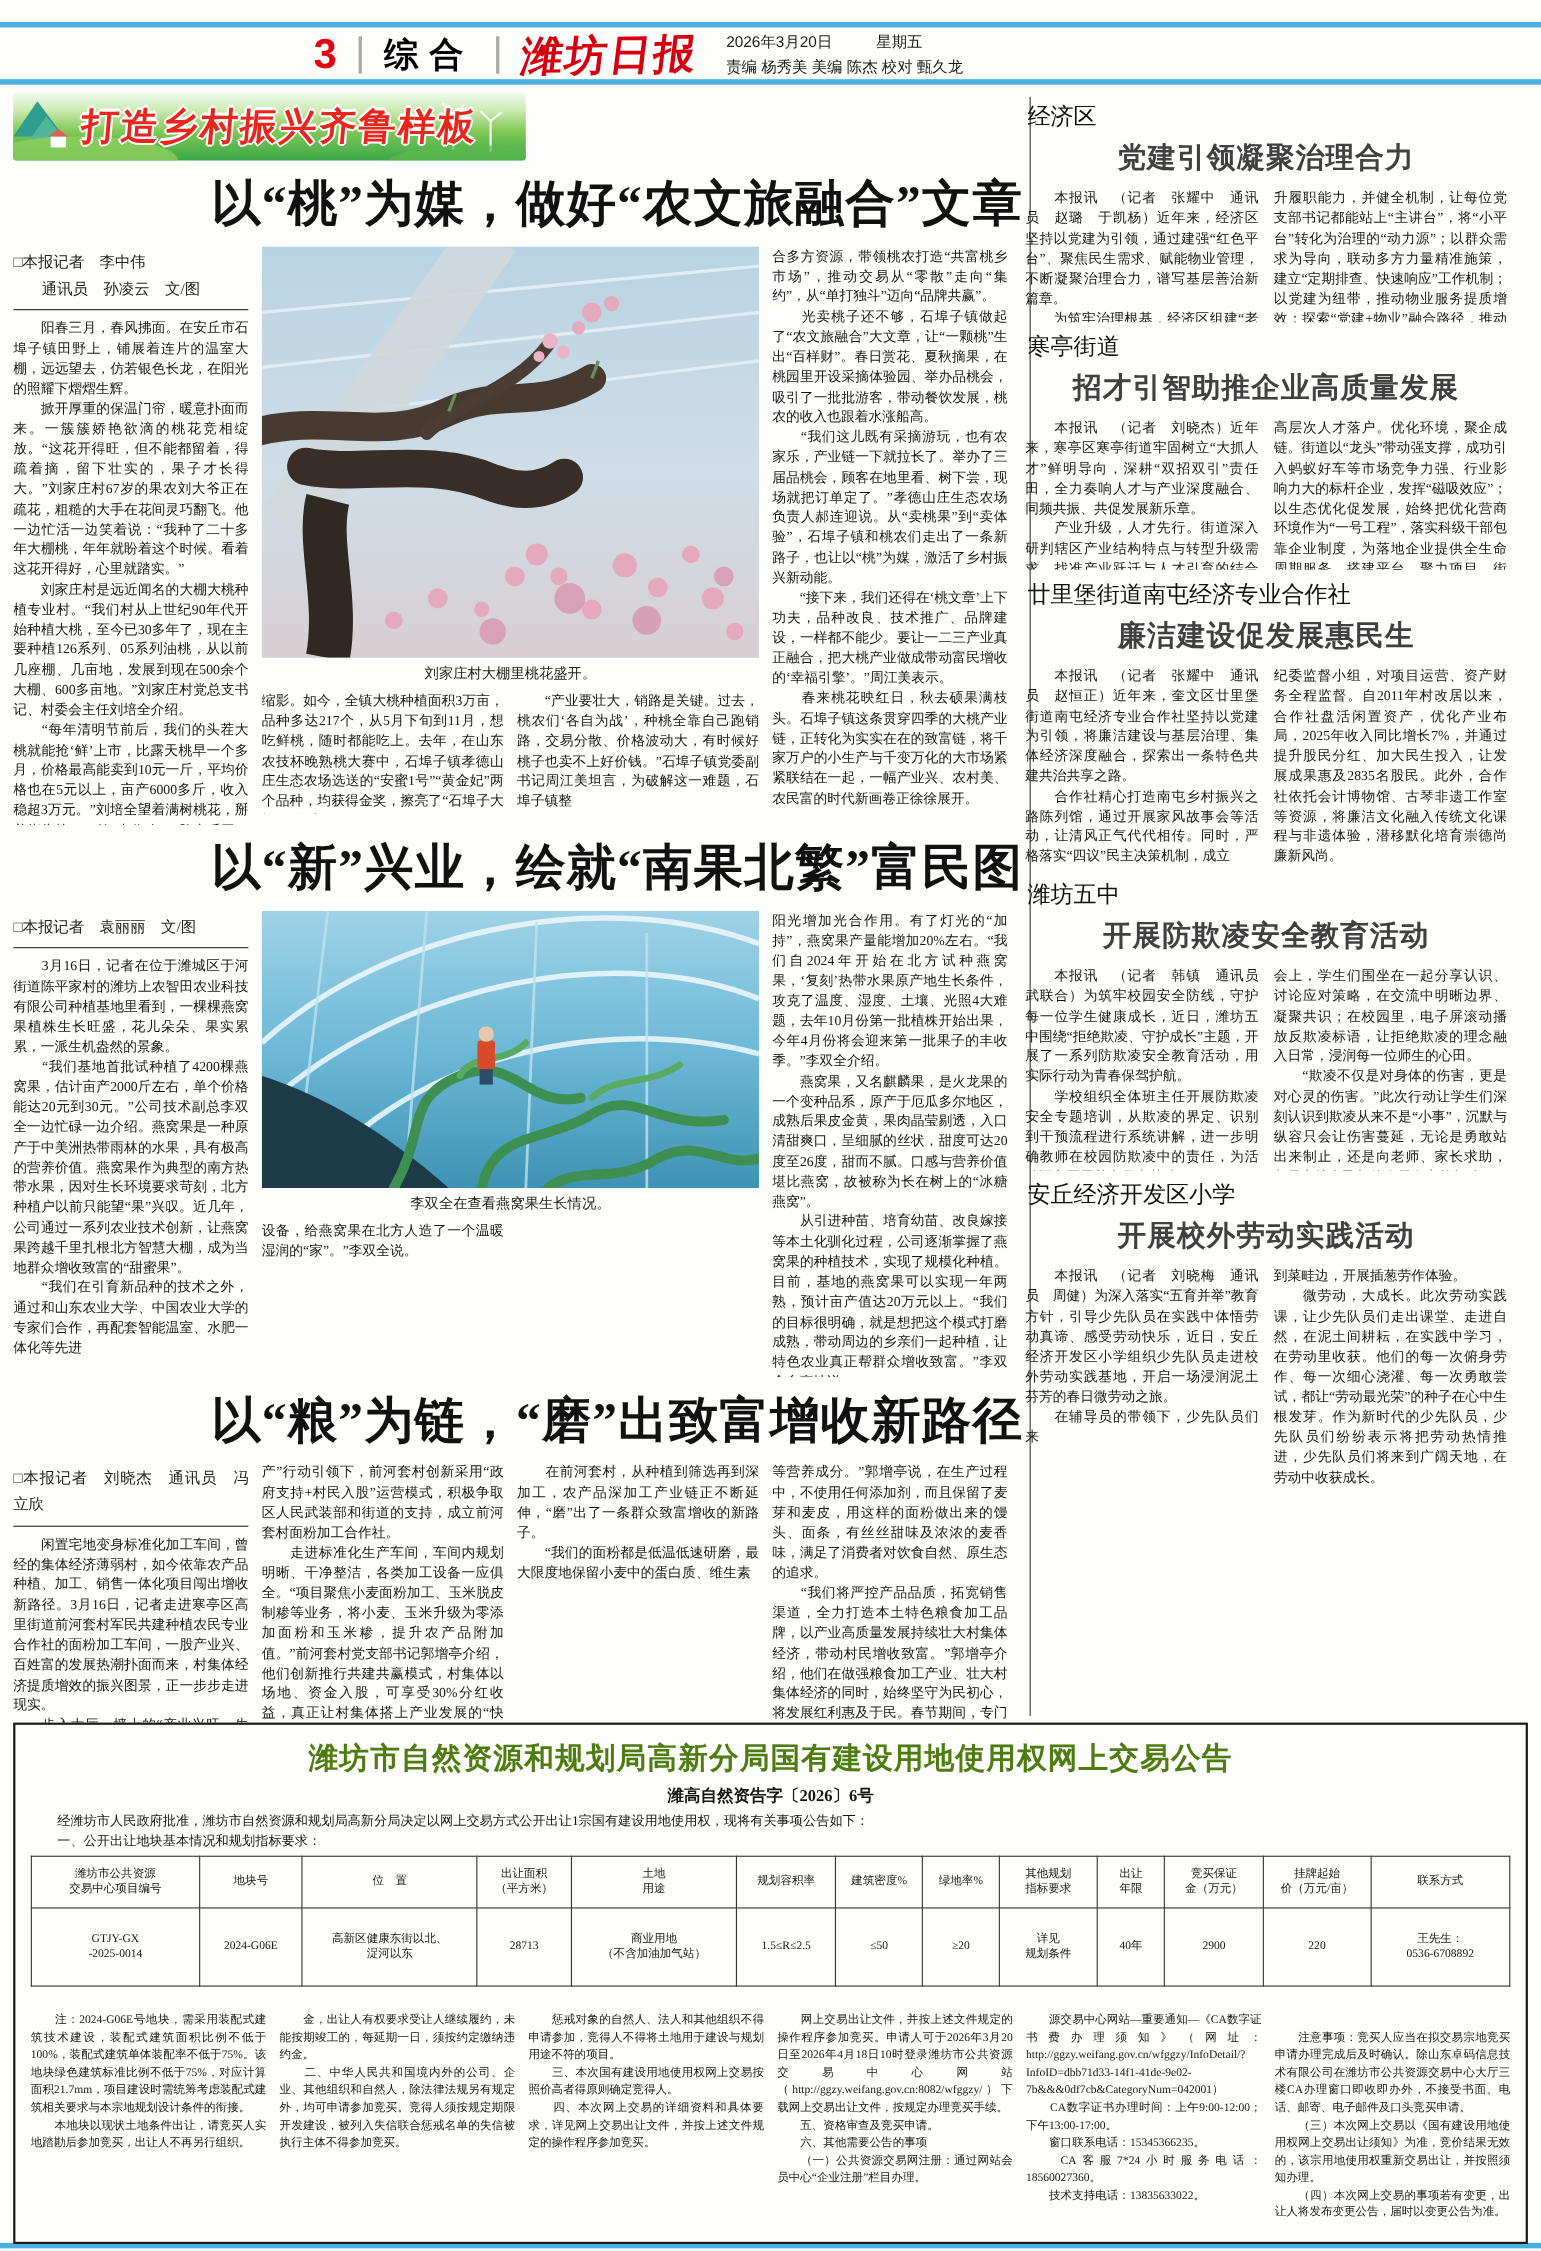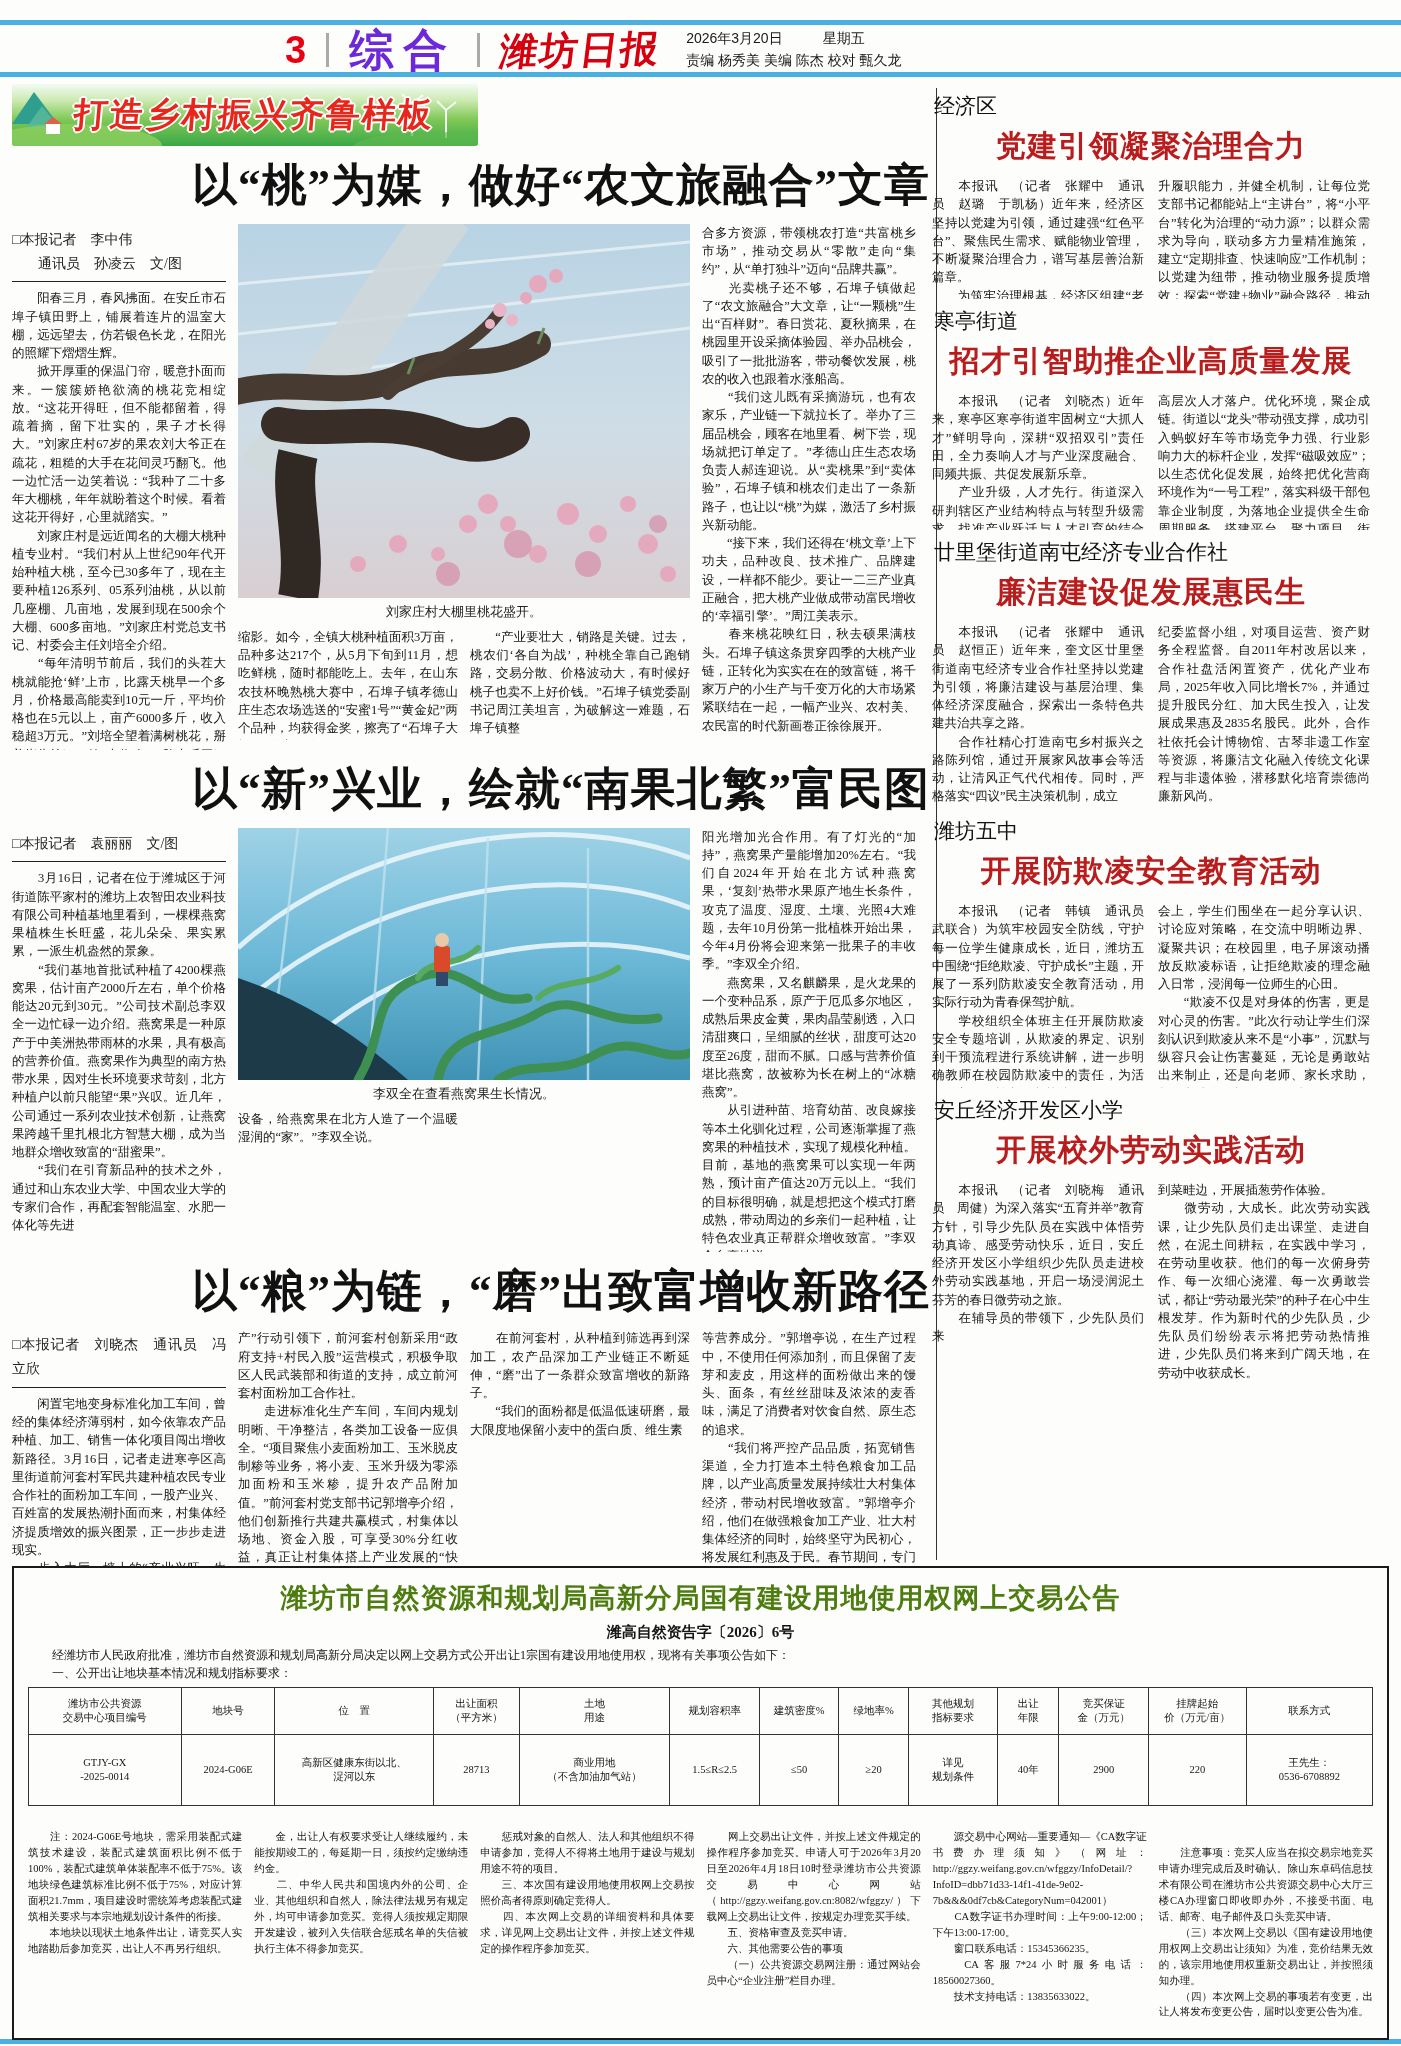--- a/index.html
+++ b/index.html
@@ -3,21 +3,21 @@
 <meta charset="utf-8">
 <style>
   html,body{margin:0;padding:0;background:#e8e8e8;}
   .page{position:relative;width:1401px;height:2046px;background:#fdfdfc;overflow:hidden;
         font-family:"Liberation Serif","DejaVu Serif",serif;color:#151515;}
   .rule-blue{position:absolute;left:0;width:1401px;background:#4ab0e0;}
   
   .hdr{position:absolute;top:28px;left:285px;width:860px;height:44px;display:flex;align-items:center;}
   .pageno{color:#e60012;font-family:"Liberation Sans",sans-serif;font-weight:bold;font-size:38px;}
   .hdiv{width:3px;height:34px;background:#aaa;margin:0 20px;}
-  .hsection{color:#6d28d9;font-weight:bold;font-size:44px;letter-spacing:10px;font-family:"Liberation Sans",sans-serif;}
+  .hsection{color:#000000;font-weight:bold;font-size:31px;letter-spacing:10px;font-family:"Liberation Sans",sans-serif;}
   .masthead{color:#d6000f;font-size:38px;font-weight:900;transform:skewX(-8deg) rotate(-1deg);letter-spacing:2px;}
   .dateblk{margin-left:26px;font-family:"Liberation Sans",sans-serif;font-size:14px;color:#1a1a1a;line-height:1.55;}
   .dateblk .d1 span{margin-left:40px;}
   
   .left{position:absolute;left:12px;top:84px;width:918px;}
   .right{position:absolute;left:932px;top:88px;width:438px;}
   .vrule{position:absolute;left:936px;top:88px;width:1px;height:1472px;background:#333;}
   
   .banner{position:relative;width:466px;height:62px;overflow:hidden;border-radius:3px;
           background:linear-gradient(180deg,#f2fbf4 0%,#cdeab2 26%,#7ec855 58%,#3aa748 100%);margin-bottom:2px;}
@@ -36,22 +36,22 @@
   .photo{width:100%;overflow:hidden;background:#cfe0ea;}
   .caption{text-align:center;font-size:13px;padding:5px 0 7px;color:#222;}
   .mid-cols{display:flex;gap:12px;overflow:hidden;}
   .mcol{width:220px;flex:none;font-size:12.5px;line-height:1.46;text-align:justify;overflow:hidden;}
   .a1{height:526px;} .a1 .mid-cols{height:112px;}
   .a2{height:424px;} .a2 .mid-cols{height:118px;}
   .a3{height:252px;}
   
   .brief{margin-bottom:8px;}
   .kicker{font-size:21px;margin:4px 0 2px 2px;color:#111;}
-  .bhead{font-size:30px;font-weight:900;font-family:"Liberation Sans","DejaVu Sans",sans-serif;
-         text-align:center;margin:6px 0 10px;letter-spacing:1px;color:#b91c1c;}
+  .bhead{font-size:26px;font-weight:900;font-family:"Liberation Sans","DejaVu Sans",sans-serif;
+         text-align:center;margin:6px 0 10px;letter-spacing:1px;color:#404040;}
   .bbody{display:flex;gap:14px;overflow:hidden;}
   .bcol{width:212px;flex:none;font-size:12.5px;line-height:1.46;text-align:justify;white-space:pre-line;overflow:hidden;}
   
   .notice{position:absolute;left:12px;top:1566px;width:1377px;height:474px;border:2px solid #1a1a1a;
           padding:8px 14px;box-sizing:border-box;background:#fdfdfc;}
   .ntitle{text-align:center;font-size:27px;font-weight:900;letter-spacing:1px;margin-top:4px;color:#4d7c0f;}
   .nno{text-align:center;font-size:15px;font-weight:bold;margin:7px 0 4px;}
   .nintro{font-size:12px;line-height:1.5;white-space:pre-line;}
   table.ntable{border-collapse:collapse;table-layout:fixed;margin:5px 0 7px;font-size:10.5px;width:1345px;}
   .ntable th,.ntable td{border:1px solid #333;padding:3px 2px;text-align:center;vertical-align:middle;

